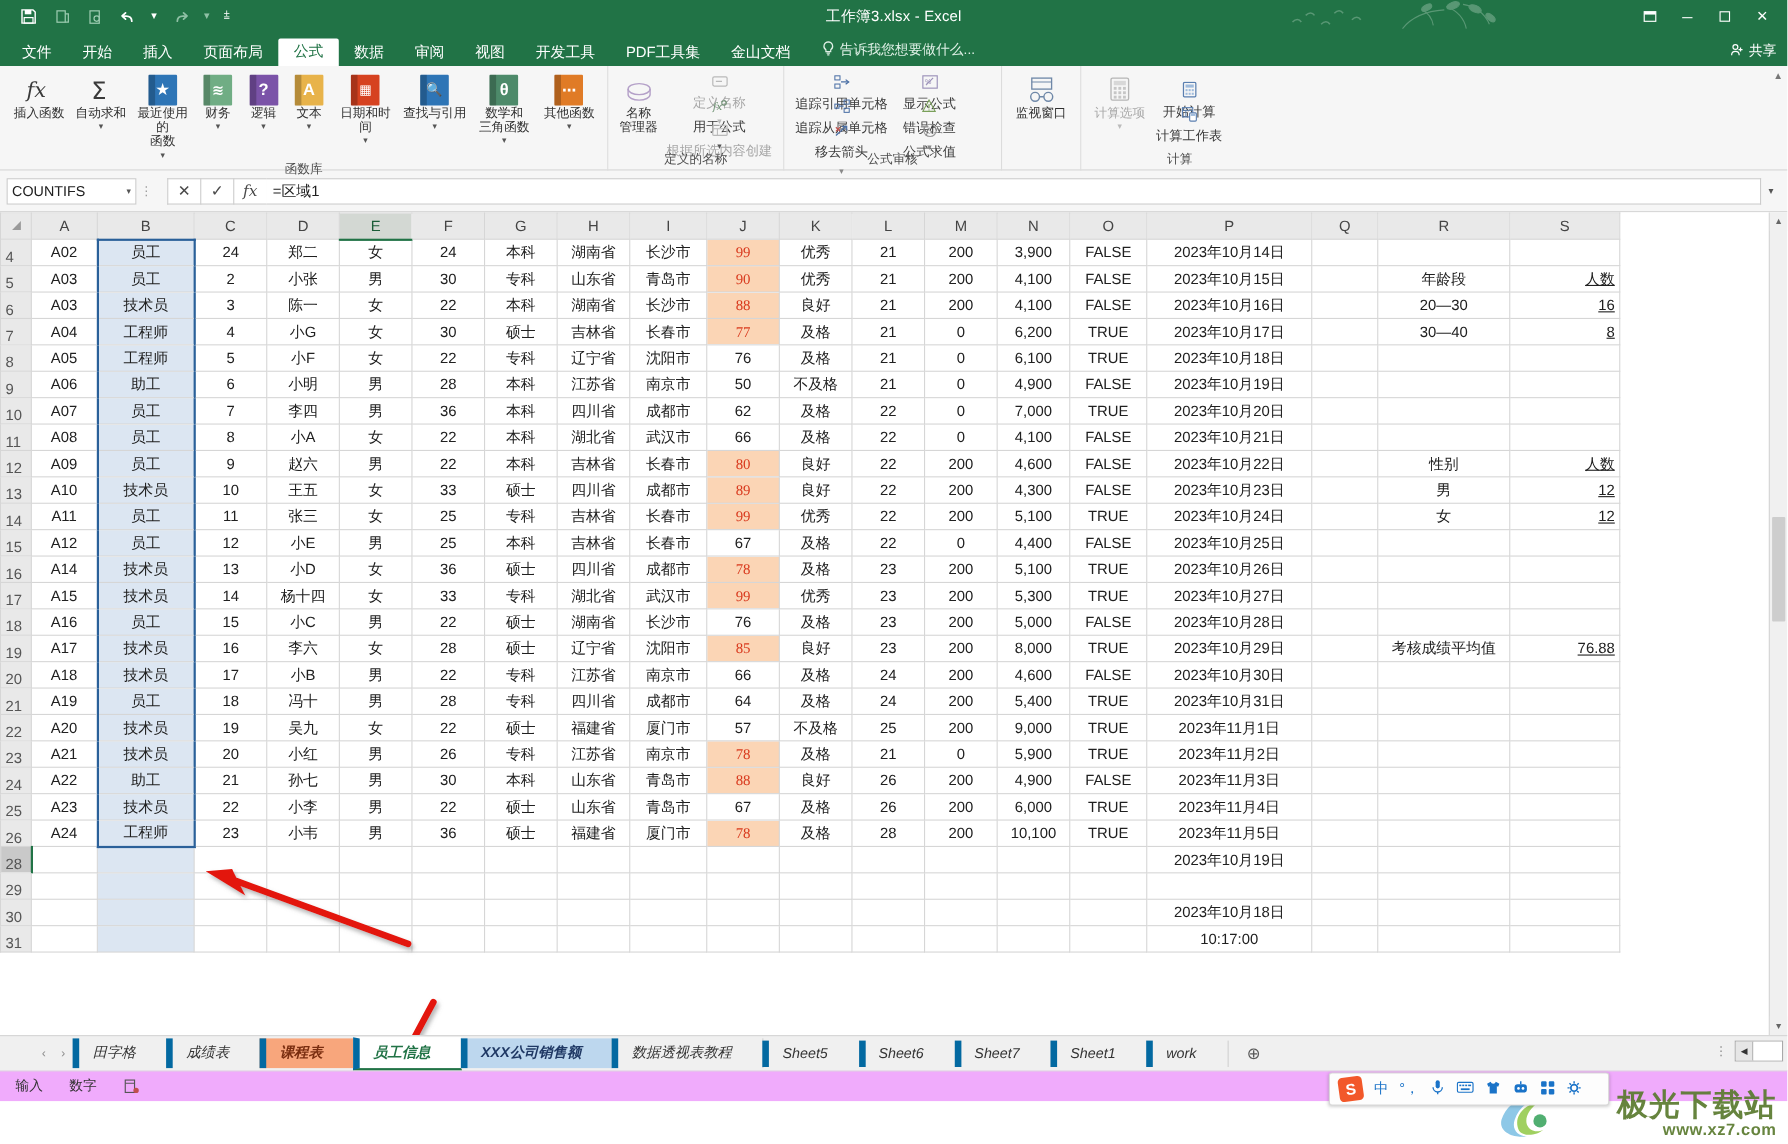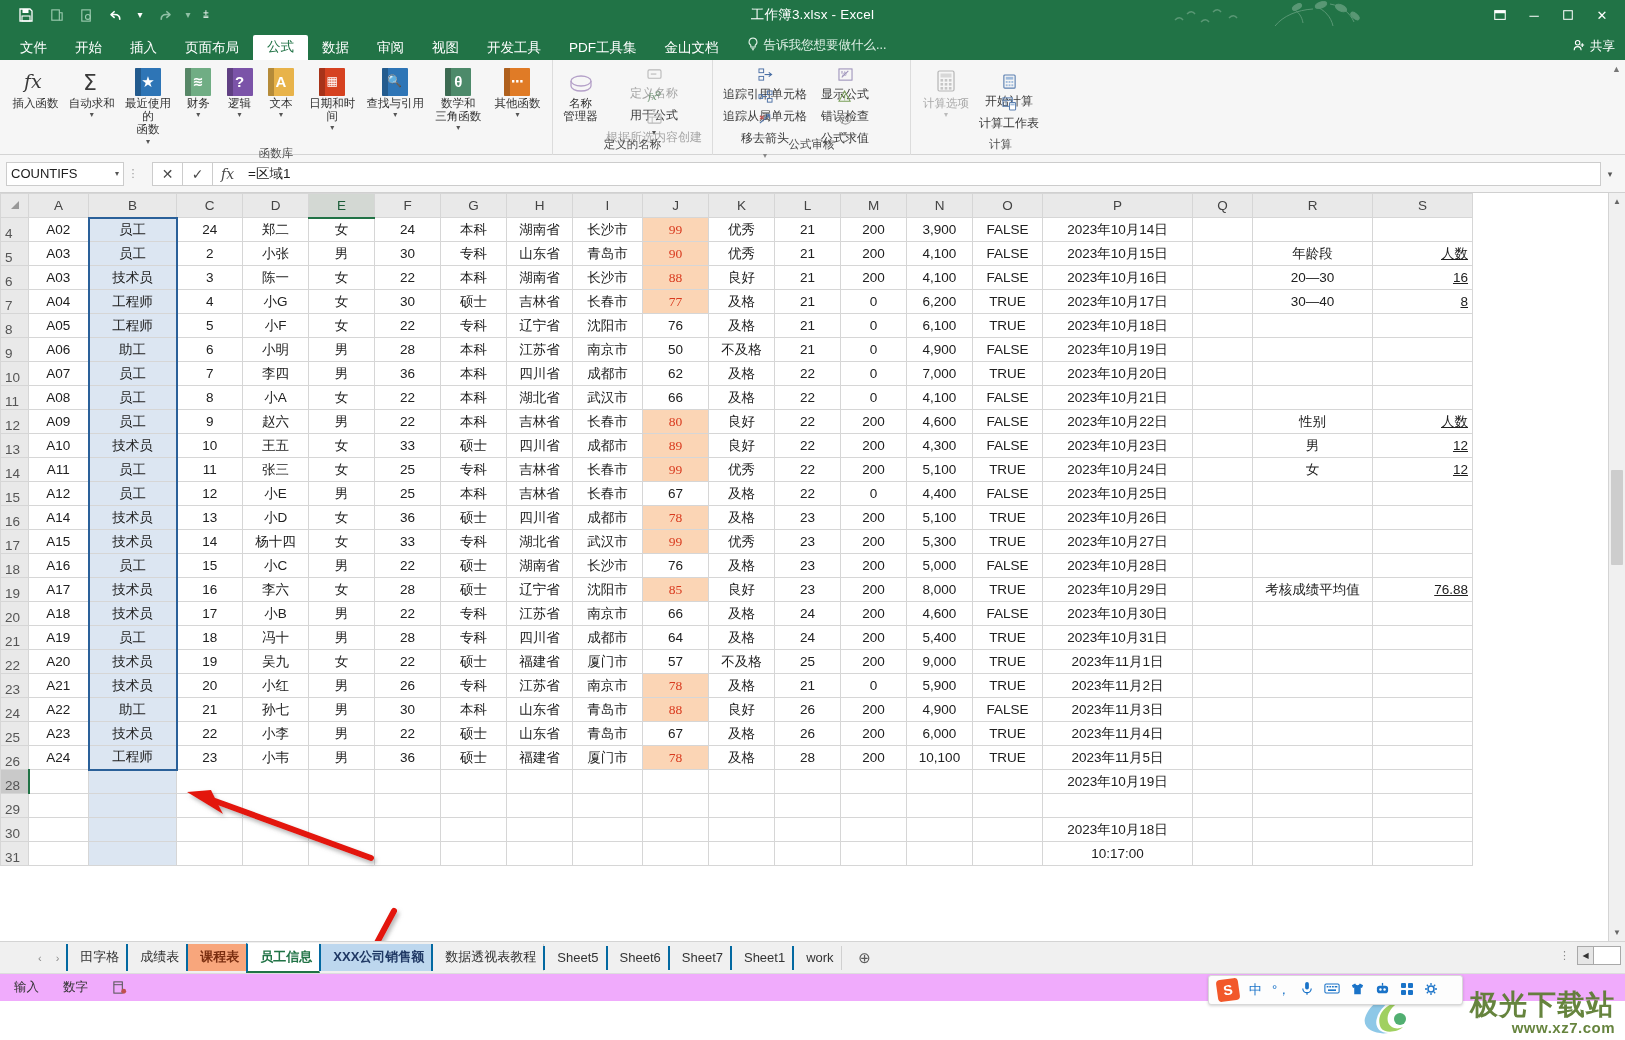--- a/index.html
+++ b/index.html
@@ -118,22 +118,22 @@
   .vscroll { position:absolute; right:0; top:0; width:17px; bottom:0; background:#f0f0f0;
              border-left:1px solid #d4d4d4; }
   .vsb-arrow { height:17px; display:flex; align-items:center; justify-content:center;
                font-size:8px; color:#666; background:#f0f0f0;}
   .vsb-thumb { background:#cdcdcd; height:95px; margin:0 2px; border-radius:1px; }
   
   .tabbar { height:32px; background:#f0f0f0; display:flex; align-items:center;
             border-top:1px solid #d4d4d4; position:relative; }
   .navbtns { display:flex; align-items:center; padding:0 8px 0 38px; gap:14px;
              color:#8a8a8a; font-size:11px;}
-  .stab { padding:4px 7px 5px 12px; font-size:13px; color:#333; border-left:2px solid #0369a1;
-          border-right:1px solid #d0d0d0; margin-left:-1px; background:#f0f0f0; }
+  .stab { padding:4px 28px 5px 12px; font-size:13px; color:#333; border-left:6px solid #0369a1;
+          border-right:1px solid #d0d0d0; margin-left:-1px; background:#f0f0f0;font-style:italic; }
   .stab.active { background:#fff; color:#217346; font-weight:bold; border-bottom:2px solid #217346;
                  border-top:1px solid #fff; }
   .stab.t-orange { background:#f8a67c; color:#7a2e10; font-weight:bold;}
   .stab.t-blue { background:#bdd7ee; color:#1f3864; font-weight:bold;}
   .addsheet { margin-left:12px; color:#5a5a5a; font-size:15px; width:22px; text-align:center;}
   .hscroll-area { position:absolute; right:4px; top:4px; display:flex; align-items:center; gap:6px;}
   .hs-dots { color:#888; font-size:11px; letter-spacing:1px;}
   .hs-box { display:flex; border:1px solid #a9a9a9; background:#fff; height:19px; }
   .hs-left { width:16px; display:flex; align-items:center; justify-content:center;
              font-size:8px; color:#333; border-right:1px solid #a9a9a9; background:#e6e6e6;}
@@ -454,20 +454,37 @@
                 <text x="4" y="10.5" font-size="8" font-style="italic" font-family="DejaVu Serif, serif" fill="#6a6a6a">fx</text>
               </svg>
           </span>
           <span>公式求值</span>
         </div>
       </div>
     </div>
     <div class="rgroup-title">公式审核</div>
   </div>
 
+  <div class="rgroup" style="width:72px">
+    <div class="rgroup-body" style="justify-content:center">
+      <div class="bigbtn" style="width:60px">
+        <span class="glyph">
+          <svg width="32" height="26" viewBox="0 0 32 26">
+              <rect x="7" y="2" width="18" height="10" fill="none" stroke="#6f88a8" stroke-width="1.2"></rect>
+              <path d="M7 5.5h18" stroke="#6f88a8" stroke-width="1"></path>
+              <circle cx="10" cy="19" r="4" fill="none" stroke="#6f88a8" stroke-width="1.3"></circle>
+              <circle cx="22" cy="19" r="4" fill="none" stroke="#6f88a8" stroke-width="1.3"></circle>
+              <path d="M14 19h4" stroke="#6f88a8" stroke-width="1.3"></path>
+            </svg>
+        </span>
+        <span>监视窗口</span>
+      </div>
+    </div>
+    <div class="rgroup-title">&nbsp;</div>
+  </div>
 
   <div class="rgroup" style="width:180px">
     <div class="rgroup-body">
       <div class="bigbtn dis" style="width:58px;color:#a8a8a8">
         <span class="glyph">
           <svg width="26" height="26" viewBox="0 0 26 26">
               <rect x="5" y="2" width="16" height="20" rx="1.5" fill="none" stroke="#b5b5b5" stroke-width="1.2"></rect>
               <rect x="7.5" y="4.5" width="11" height="4" fill="#d8d8d8"></rect>
               <g fill="#c6c6c6">
                 <rect x="7.5" y="10" width="2.6" height="2.6"></rect>

